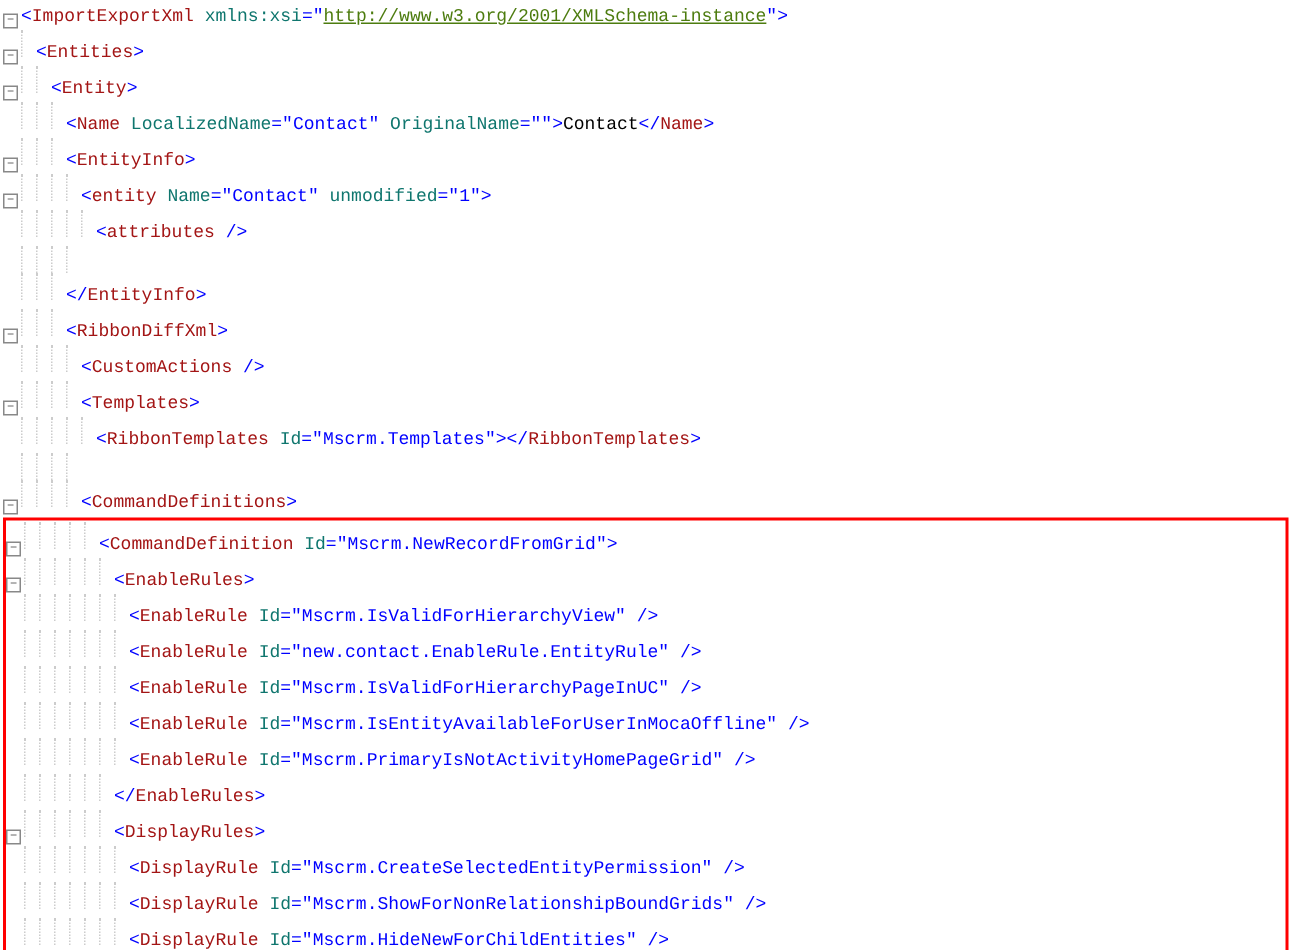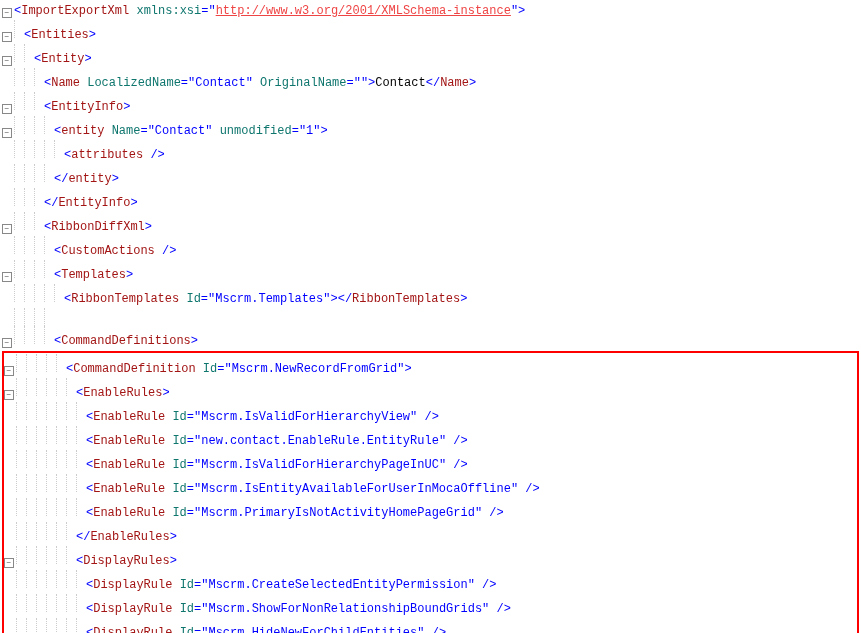--- a/index.html
+++ b/index.html
@@ -47,21 +47,21 @@
     .noexp {
       width: 12px;
       display: inline-block;
       flex-shrink: 0;
     }
     .content { flex: 1; }
     .tag { color: #a31515; }
     .attr-name { color: #0f766e; }
     .attr-value { color: #0000ff; }
     .punct { color: #0000ff; }
-    .xml-url { color: #ef4444; text-decoration: underline; }
+    .xml-url { color: #4d7c0f; text-decoration: underline; }
     .text-content { color: #000000; }
     .highlight-box {
       border: 2px solid #ff0000;
       margin: 1px 0;
       padding: 1px 0;
     }
   </style>
 </head>
 <body>
 
@@ -126,21 +126,20 @@
       <span class="content"><span class="punct">&lt;</span><span class="tag">attributes</span> <span class="punct">/&gt;</span></span>
     </div>
     <div class="line">
       <span class="noexp"></span>
       <span class="indent-guides">
         <span class="guide"></span>
         <span class="guide"></span>
         <span class="guide"></span>
         <span class="guide"></span>
       </span>
-      <span class="content"><span class="punct">&lt;/</span><span class="tag">entity</span><span class="punct">&gt;</span></span>
     </div>
     <div class="line">
       <span class="noexp"></span>
       <span class="indent-guides">
         <span class="guide"></span>
         <span class="guide"></span>
         <span class="guide"></span>
       </span>
       <span class="content"><span class="punct">&lt;/</span><span class="tag">EntityInfo</span><span class="punct">&gt;</span></span>
     </div>

